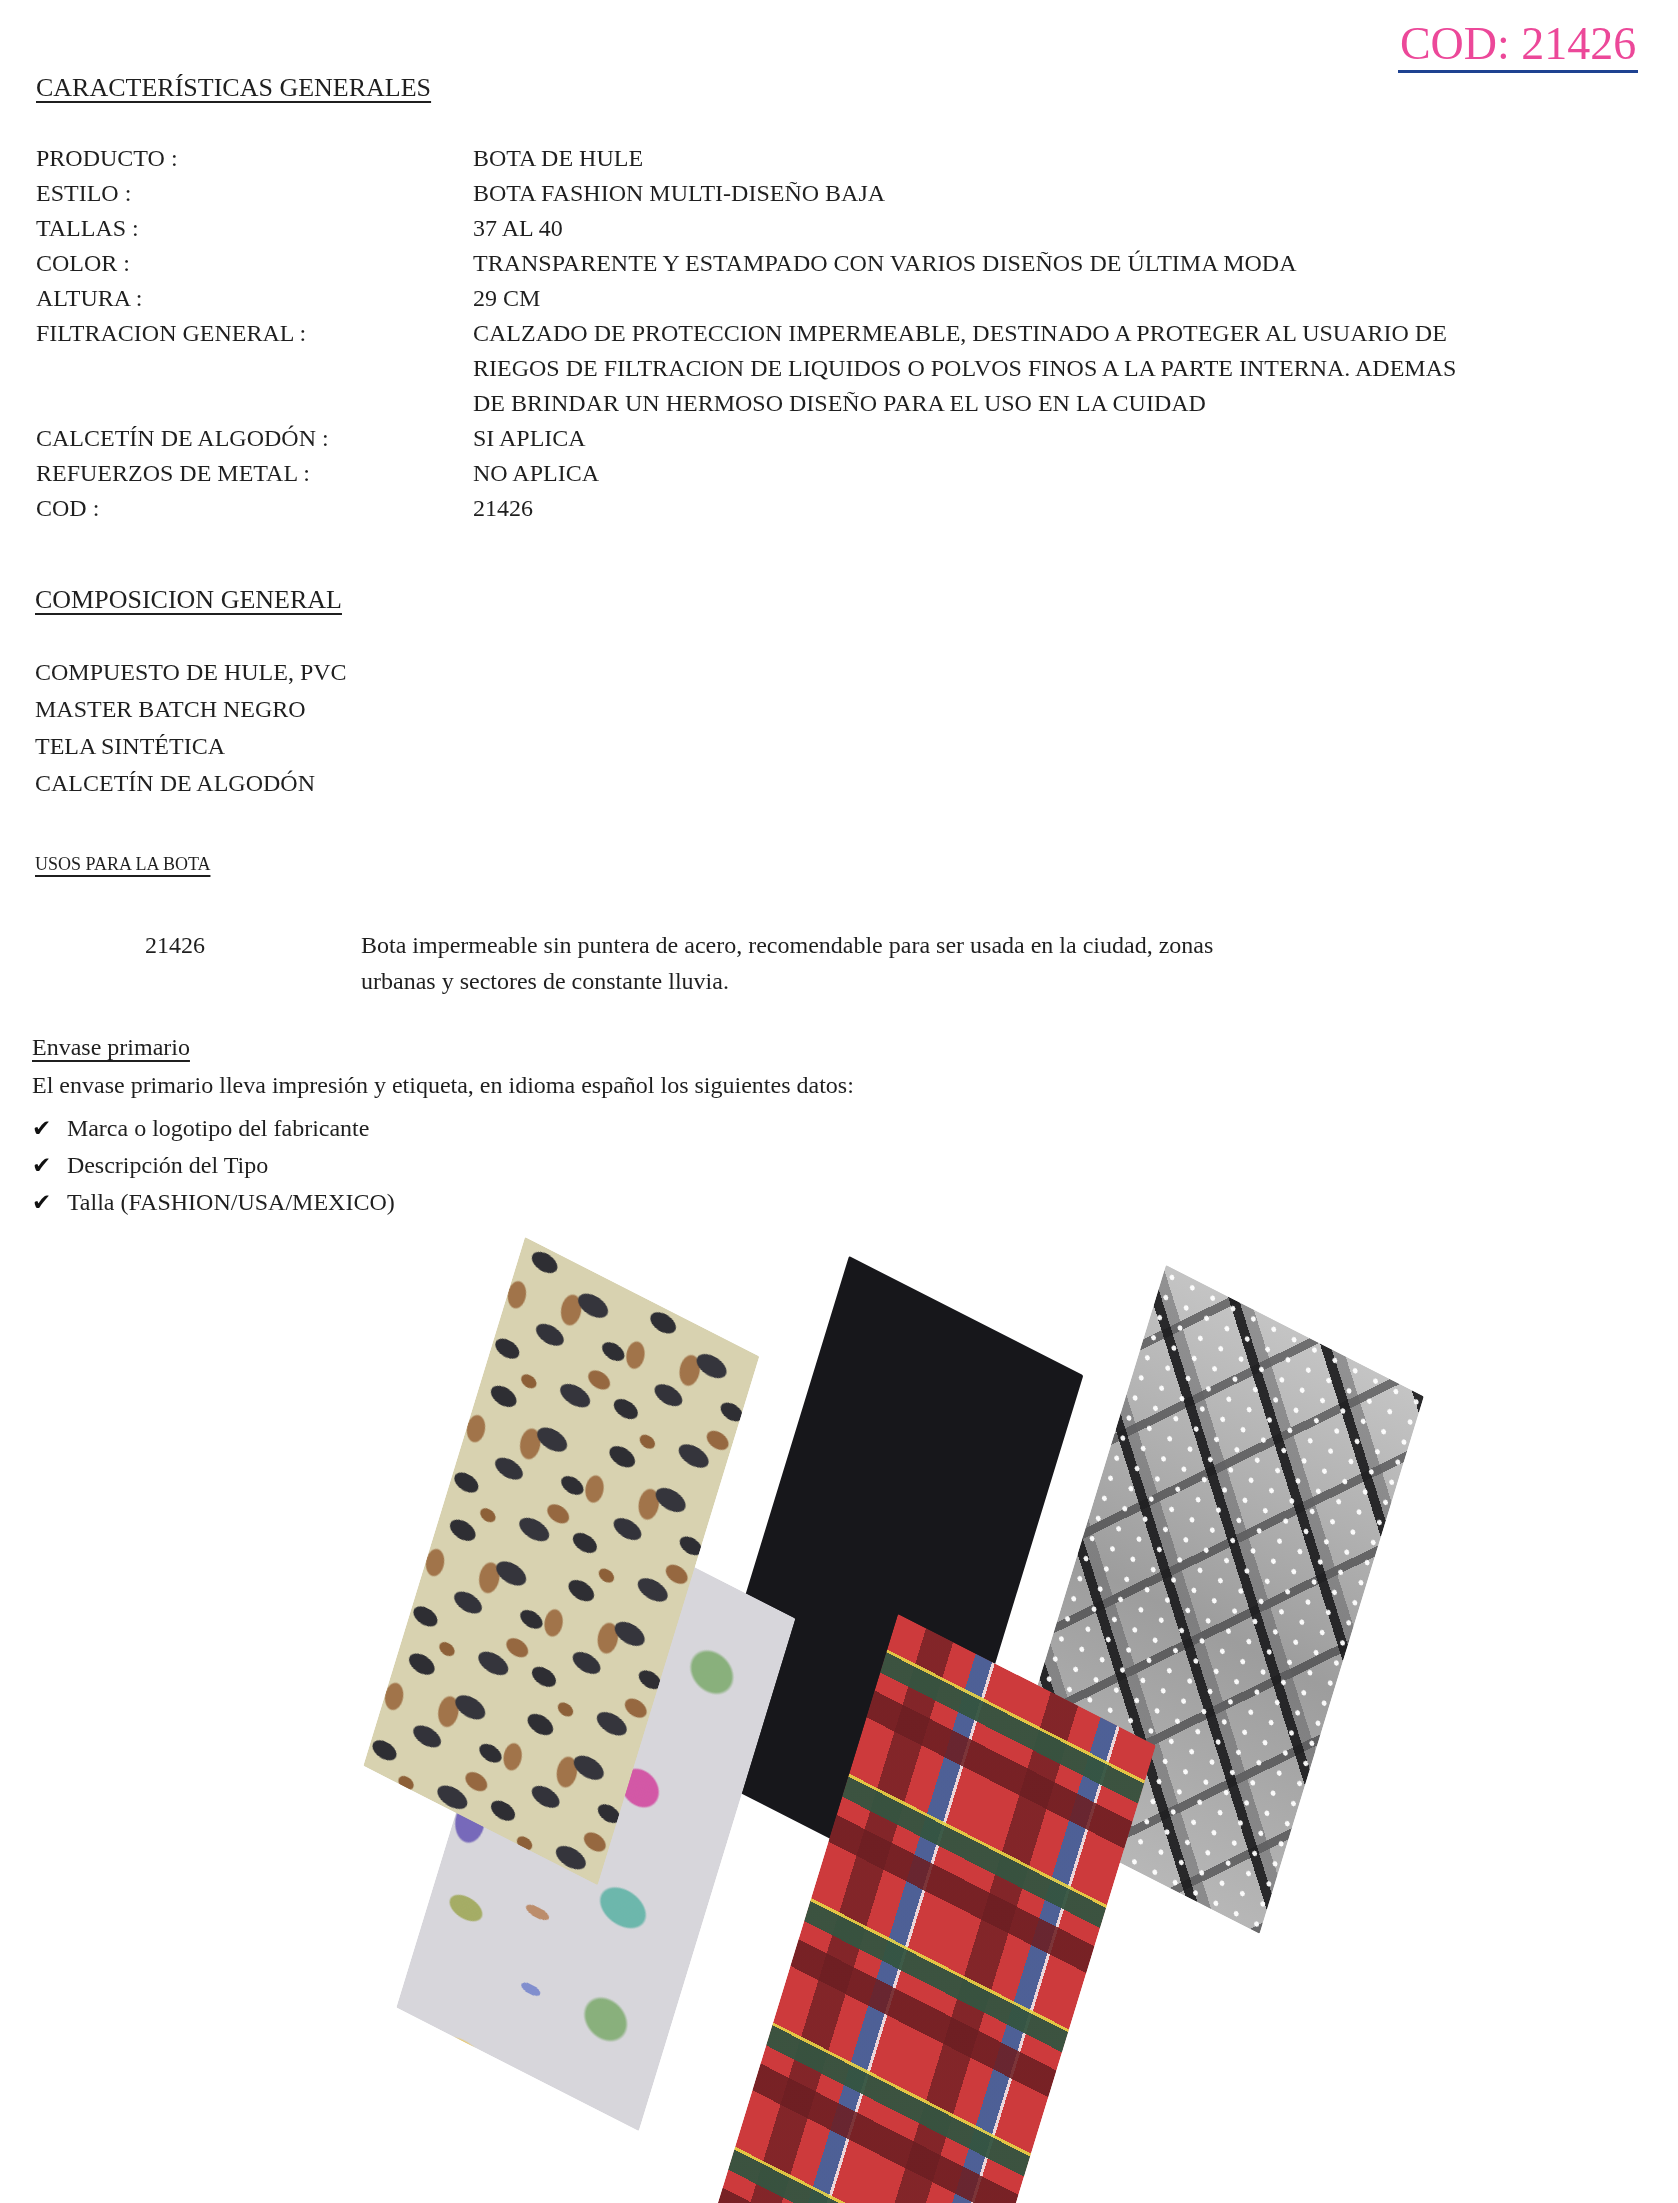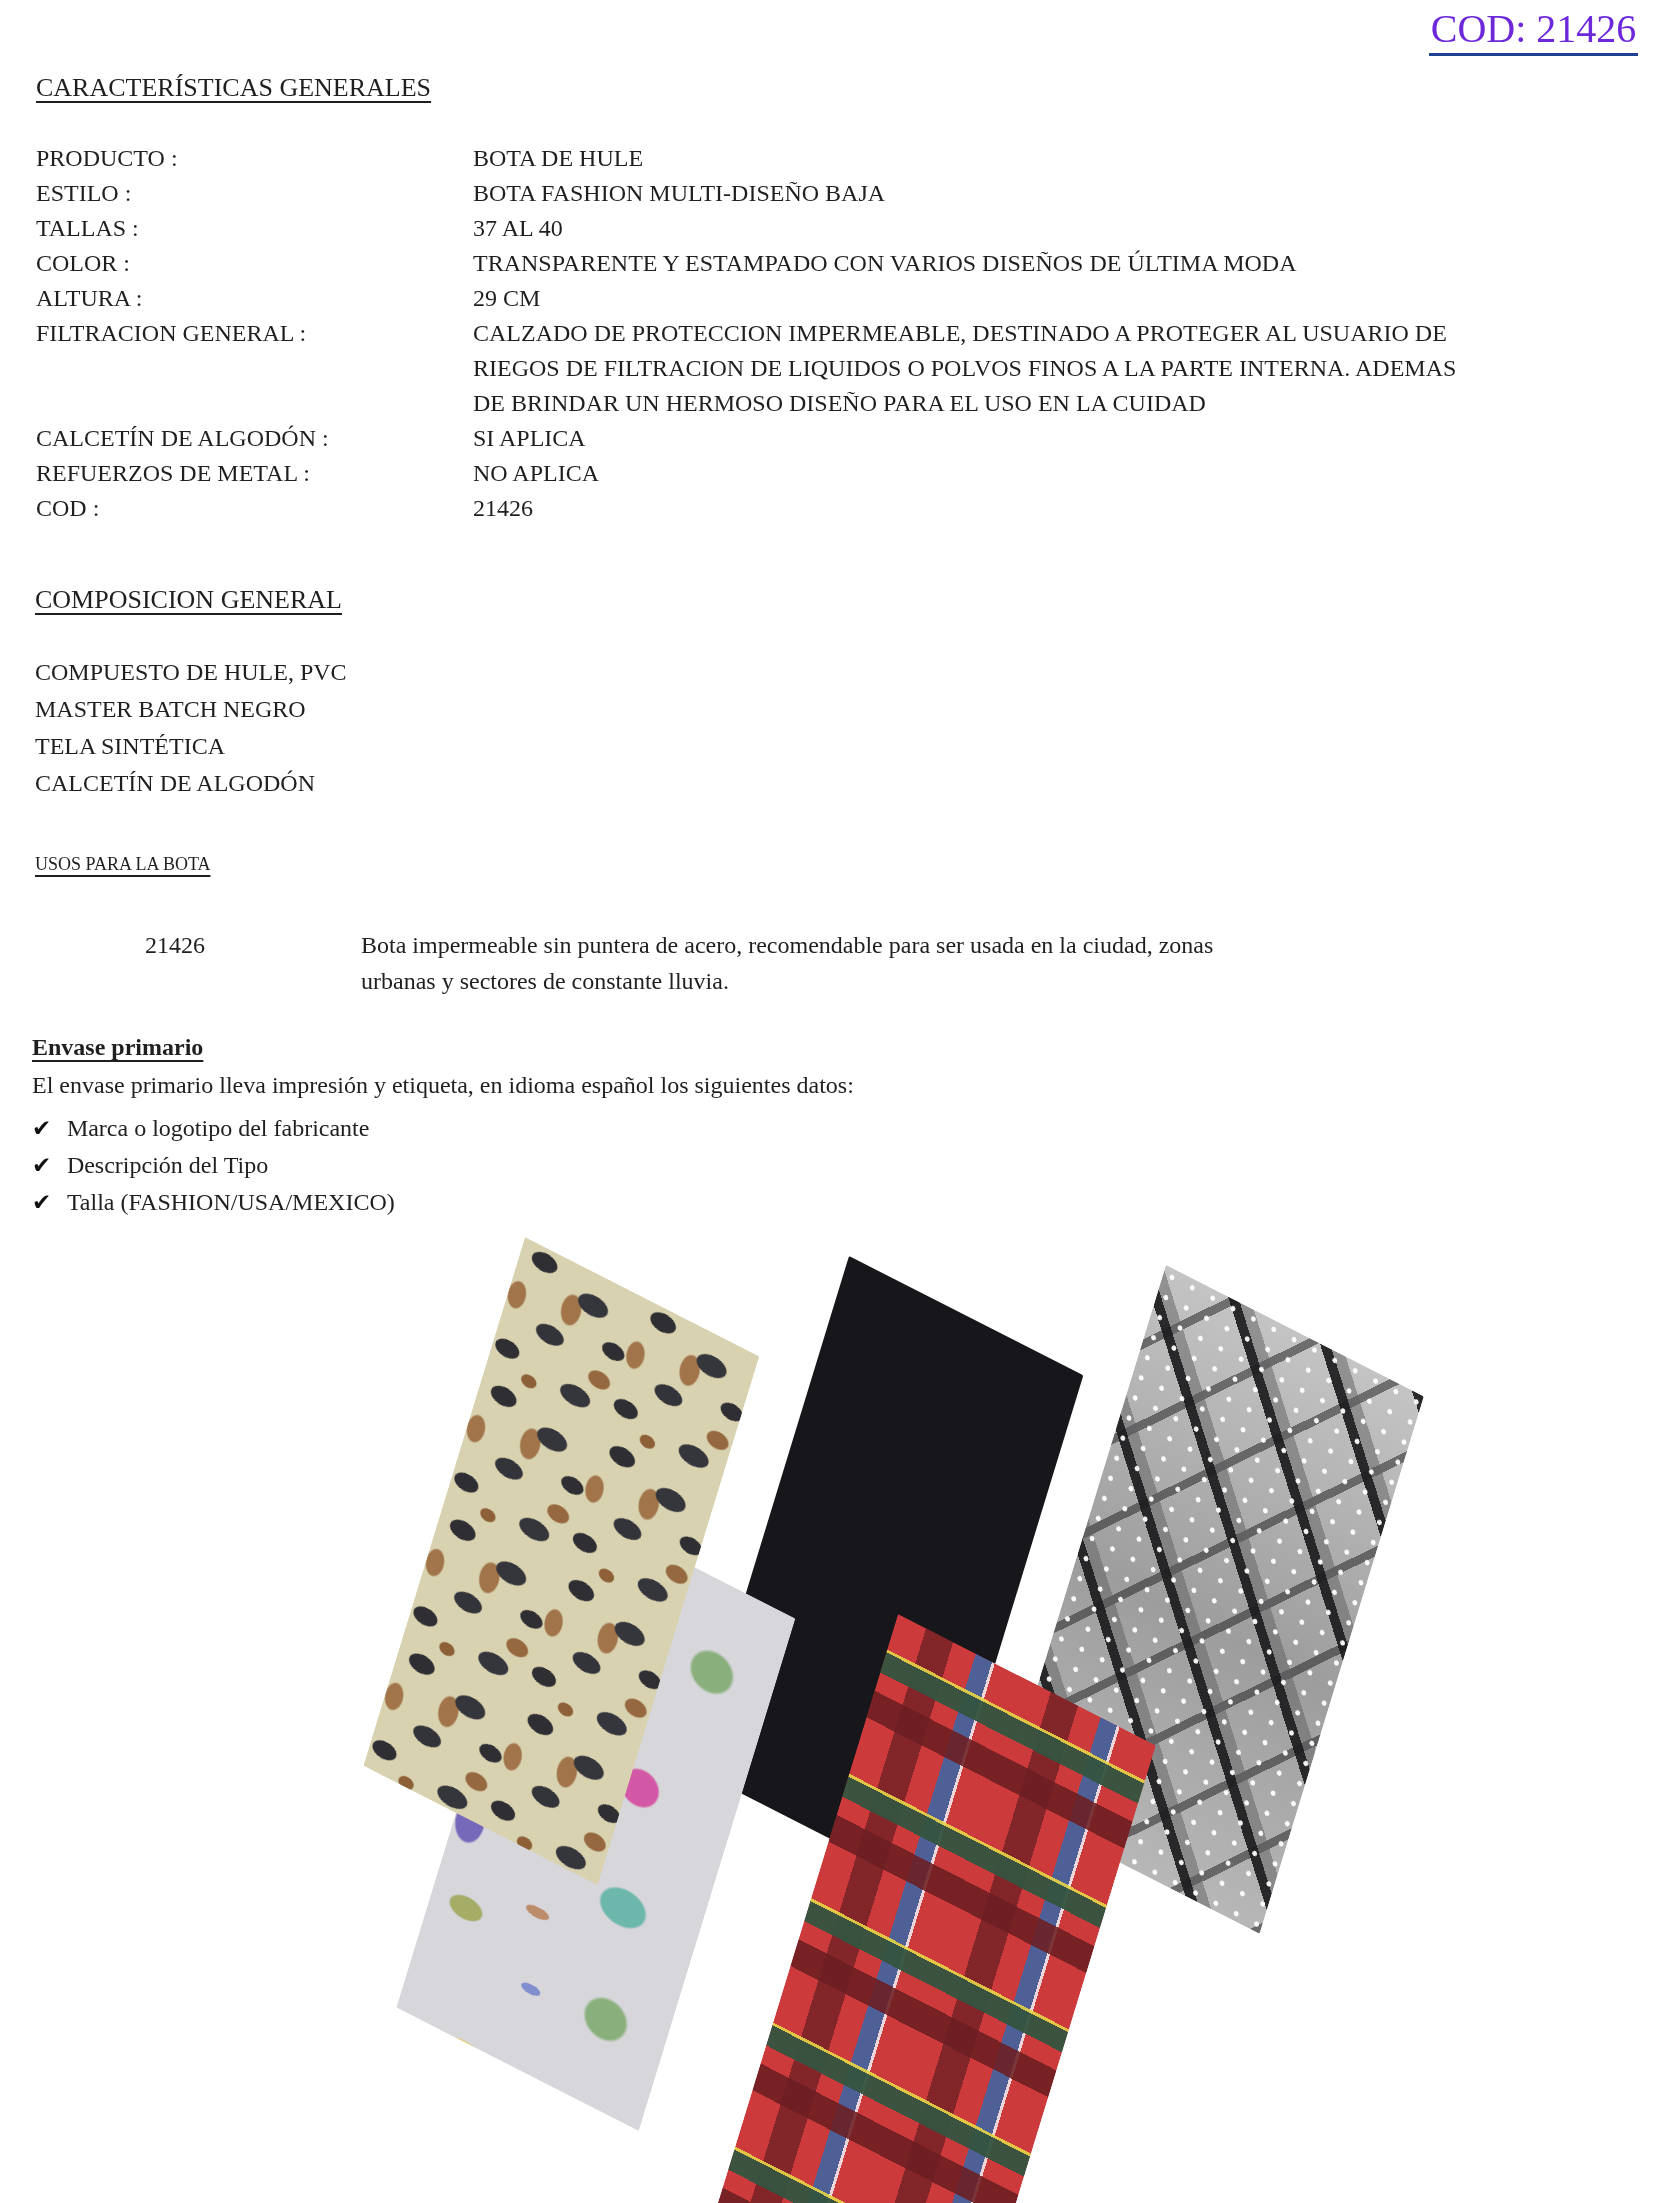--- a/index.html
+++ b/index.html
@@ -1,38 +1,38 @@
 <!DOCTYPE html>
 <html style="font-size:14px"><head>
 <meta charset="utf-8">
 <style>
   html,body{margin:0;padding:0;background:#ffffff;}
   .page{position:relative;width:1678px;height:2203px;background:#ffffff;overflow:hidden;
         font-family:"Liberation Serif","DejaVu Serif",serif;color:#1f1f1f;}
 
   
-  .cod-badge{position:absolute;top:7px;right:40px;font-size:40px;line-height:1.12;
-             color:#6d28d9;border-bottom:3.5px solid #1e4291;padding:0 1.7px 0.9px;}
+  .cod-badge{position:absolute;top:18px;right:40px;font-size:46px;line-height:1.12;
+             color:#ec4899;border-bottom:3.5px solid #1e4291;padding:0 1.7px 0.9px;}
 
   .underlined{text-decoration:underline;text-decoration-thickness:1.7px;text-underline-offset:5.2px;}
 
   .h-caract{position:absolute;left:36px;top:73px;font-size:26px;text-align:right;}
   .specs{position:absolute;left:36px;top:141px;width:1594px;font-size:24px;line-height:35px;}
   .spec-row{display:grid;grid-template-columns:437px 1fr;}
   .spec-value{white-space:pre-line;}
 
   .h-comp{position:absolute;left:35px;top:585px;font-size:26px;}
   .comp-list{position:absolute;left:35px;top:654px;font-size:24px;line-height:37px;}
 
   .h-usos{position:absolute;left:35px;top:854px;font-size:18px;}
   .usos-row{position:absolute;left:0;top:927px;width:1678px;font-size:24px;line-height:36px;}
   .usos-code{position:absolute;left:145px;top:0;}
   .usos-text{position:absolute;left:361px;top:0;width:1098px;white-space:pre-line;}
 
-  .h-envase{position:absolute;left:32px;top:1034px;font-size:24px;font-weight:bold;}
+  .h-envase{position:absolute;left:32px;top:1034px;font-size:24px;}
   .envase-intro{position:absolute;left:32px;top:1072px;font-size:24px;}
   .checks{position:absolute;left:32px;top:1110px;font-size:24px;line-height:37px;}
   .check-row{display:flex;align-items:baseline;gap:15.6px;}
   .check-glyph{font-family:"DejaVu Sans",sans-serif;font-size:23px;font-weight:bold;color:#111;}
 
   
   .photos{position:absolute;left:0;top:1211px;width:1678px;height:993px;overflow:hidden;}
   .swatch{position:absolute;transform:rotate(17deg) skewY(10deg);transform-origin:0 0;border-radius:1.7px;}
 
   .sw-leopard{left:525px;top:26px;width:259px;height:553px;z-index:3;

